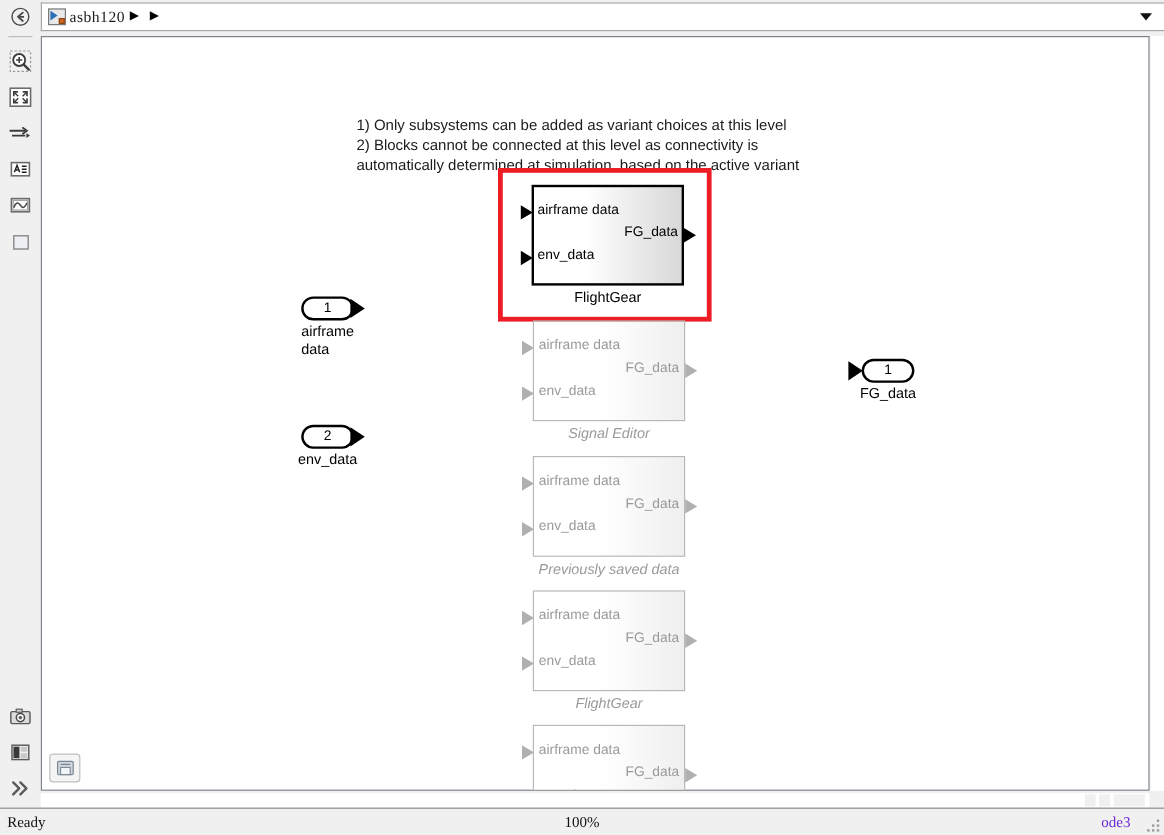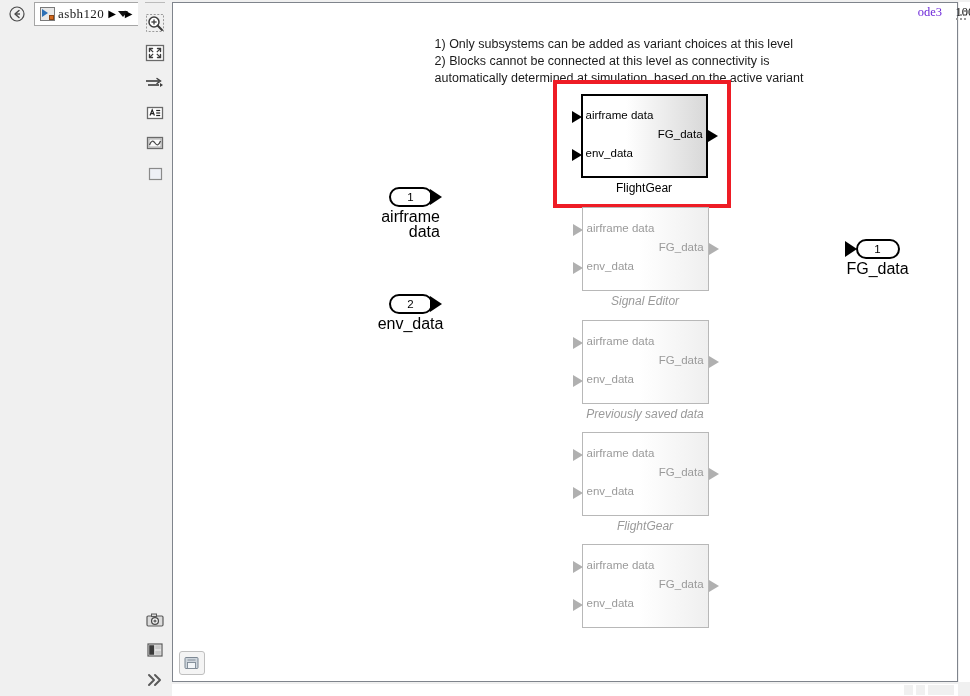--- a/index.html
+++ b/index.html
@@ -16,21 +16,21 @@
     overflow: hidden;
     position: relative;
   }
 
   
   #app {
     position: absolute;
     inset: 0;
     background: #f0f0f0;
     display: flex;
-    flex-direction: row;
+    flex-direction: column;
   }
 
   
   .topbar {
     position: relative;
     height: 28px;
     background: #f0f0f0;
     display: flex;
     align-items: center;
     flex: 0 0 auto;
@@ -178,20 +178,21 @@
     right: 12px;
     bottom: 14px;
     background: #ffffff;
     border: 1px solid #7f848c;
     box-sizing: border-box;
     overflow: hidden;
   }
   .canvas-inner {
     position: absolute;
     inset: 0;
+    margin-top: 32px;
   }
 
   
   .annotation {
     position: absolute;
     left: 262px;
     top: 33px;
     font-size: 12.5px;
     line-height: 17px;
     color: #1b1b1b;
@@ -293,22 +294,22 @@
     border-top: 8px solid transparent;
     border-bottom: 8px solid transparent;
     border-left: 12px solid #000;
   }
   .io-caption {
     position: absolute;
     left: 50%;
     transform: translateX(-50%);
     top: 100%;
     margin-top: 2px;
-    font-size: 16px;
-    text-align: right;
+    font-size: 12px;
+    text-align: left;
     line-height: 15px;
     white-space: pre;
     color: #000;
   }
 
   
   .canvas-corner-btn {
     position: absolute;
     left: 6px;
     bottom: 6px;

